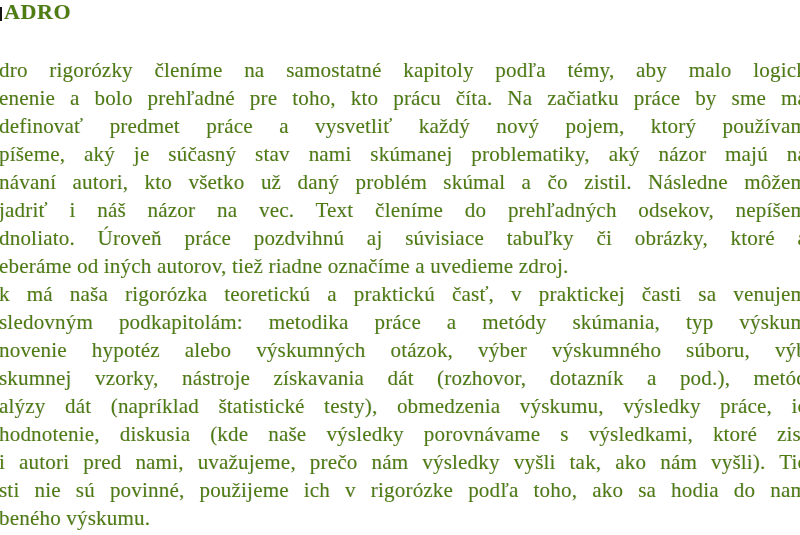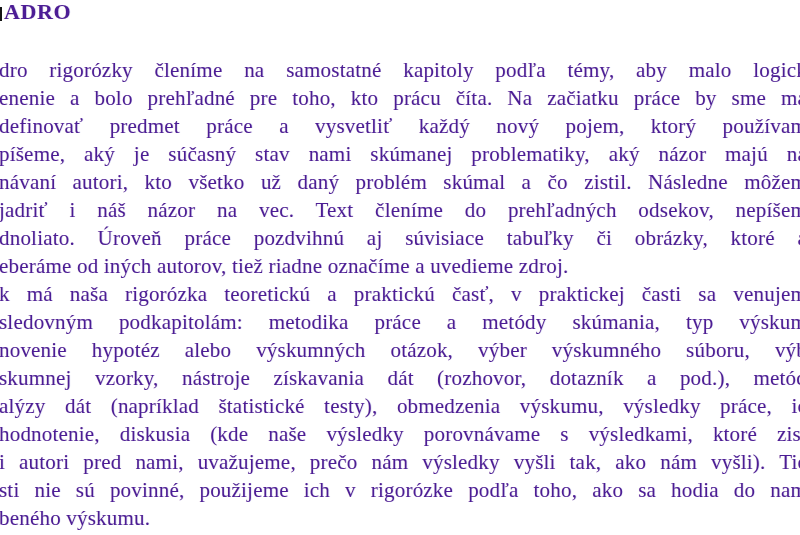--- a/index.html
+++ b/index.html
@@ -7,21 +7,21 @@
     padding: 0;
     background: #ffffff;
   }
   .page {
     position: relative;
     width: 800px;
     height: 535px;
     overflow: hidden;
     background: #ffffff;
     font-family: "Liberation Serif", "DejaVu Serif", serif;
-    color: #4c1d95;
+    color: #4d7c0f;
   }
   
   .scan-text {
     text-shadow: 0.7px 0.4px 0 rgba(60, 80, 190, 0.18),
                 -0.5px -0.3px 0 rgba(190, 60, 40, 0.10);
   }
   .heading {
     position: absolute;
     left: 4px;
     top: -2px;

